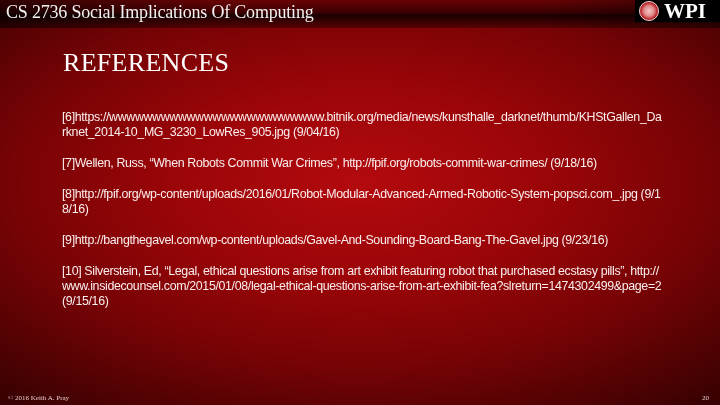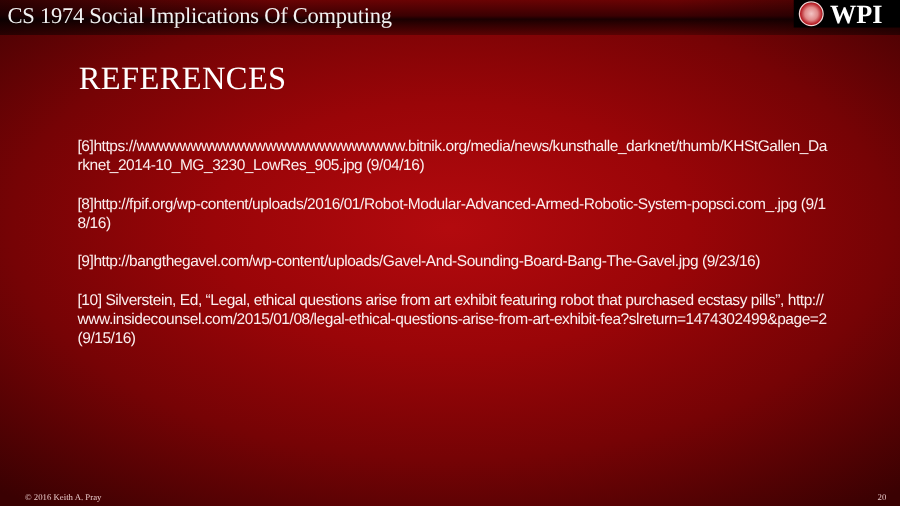--- a/index.html
+++ b/index.html
@@ -49,42 +49,42 @@
     .refs {
       position: absolute; left: 62px; top: 110px; width: 600px;
       font-size: 12.4px; line-height: 15px; color: #fbeeee;
       font-family: "Liberation Sans", "DejaVu Sans", sans-serif;
       letter-spacing: -0.35px;
     }
     .ref { margin: 0 0 16px 0; word-break: break-all; }
     .footer-left {
       position: absolute; left: 8px; bottom: 3px; font-size: 7px; color: #e8c8c8;
       font-family: "Liberation Serif", serif;
-      margin-left: 12px;
     }
     .footer-right {
       position: absolute; right: 11px; bottom: 3px; font-size: 7px; color: #e8c8c8;
       font-family: "Liberation Serif", serif;
     }
   </style>
 </head>
 <body>
 
 <div class="slide">
   <div class="topbar"></div>
-  <div class="course-title">CS 1974 Social Implications Of Computing</div>
+  <div class="course-title">CS 2736 Social Implications Of Computing</div>
   <div class="logo-block">
     <div class="seal"></div>
     <span class="wpi-text">WPI</span>
   </div>
 
   <div class="slide-title">REFERENCES</div>
 
   <div class="refs">
     <p class="ref">[6]https://wwwwwwwwwwwwwwwwwwwwwwwww.bitnik.org/media/news/kunsthalle_darknet/thumb/KHStGallen_Darknet_2014-10_MG_3230_LowRes_905.jpg (9/04/16)</p>
+    <p class="ref">[7]Wellen, Russ, “When Robots Commit War Crimes”, http://fpif.org/robots-commit-war-crimes/ (9/18/16)</p>
     <p class="ref">[8]http://fpif.org/wp-content/uploads/2016/01/Robot-Modular-Advanced-Armed-Robotic-System-popsci.com_.jpg (9/18/16)</p>
     <p class="ref">[9]http://bangthegavel.com/wp-content/uploads/Gavel-And-Sounding-Board-Bang-The-Gavel.jpg (9/23/16)</p>
     <p class="ref">[10] Silverstein, Ed, “Legal, ethical questions arise from art exhibit featuring robot that purchased ecstasy pills”, http://www.insidecounsel.com/2015/01/08/legal-ethical-questions-arise-from-art-exhibit-fea?slreturn=1474302499&amp;page=2 (9/15/16)</p>
   </div>
 
   <div class="footer-left">© 2016 Keith A. Pray</div>
   <div class="footer-right">20</div>
 </div>
 
 </body></html>

